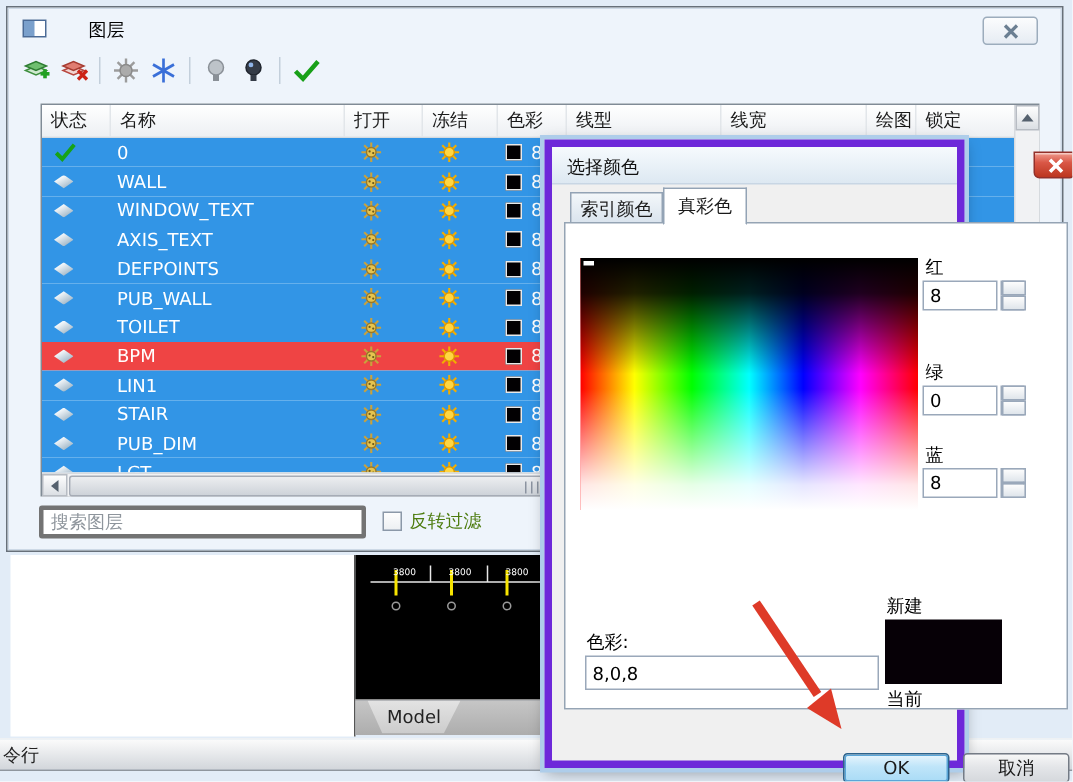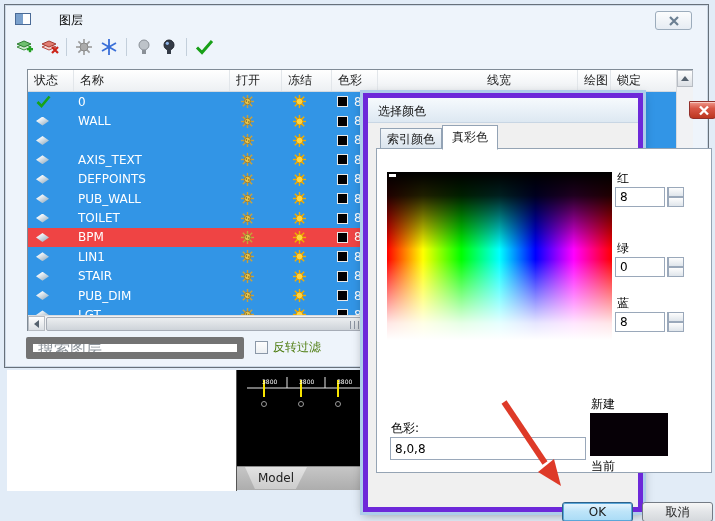--- a/index.html
+++ b/index.html
@@ -40,21 +40,21 @@
              clip-path:polygon(50% 0,100% 50%,50% 100%,0 50%); filter:drop-shadow(0 0 0.5px #5f7popup486); }
   .swatch { width:11px; height:11px; background:#020002; border:1px solid #e9e9e9; }
   .vscroll { position:absolute; left:648px; top:0; width:17px; height:244px; background:#f1f2f4; border-left:1px solid #d8dbdf; }
   .scroll-btn { position:absolute; background:linear-gradient(#fefefe,#dbdfe4); border:1px solid #b7bcc3; display:flex; align-items:center; justify-content:center; }
   .hscroll { position:absolute; left:0; top:245px; width:664px; height:16px; background:#f1f2f4; border-top:1px solid #d8dbdf; }
   .hthumb { position:absolute; left:18px; top:1px; width:622px; height:14px; background:linear-gradient(#eceef0,#ced3d9); border:1px solid #a6acb6; border-radius:2px; }
   .grip { position:absolute; top:3px; width:1px; height:8px; background:#8b93a0; box-shadow:0 0 0 0 #fff; }
   .tri-up    { width:0; height:0; border-left:4px solid transparent; border-right:4px solid transparent; border-bottom:5px solid #55616e; }
   .tri-left  { width:0; height:0; border-top:4px solid transparent; border-bottom:4px solid transparent; border-right:5px solid #55616e; }
 
-  .search-input { position:absolute; left:21px; top:332px; width:218px; height:22px; border:7px solid #737373; border-radius:2px; padding:0 5px; font-size:16px; color:#444; background:#fff; font-family:inherit; }
+  .search-input { position:absolute; left:21px; top:332px; width:218px; height:22px; border:3px solid #737373; border-radius:2px; padding:0 5px; font-size:12px; color:#444; background:#fff; font-family:inherit; }
   .search-input::placeholder { color:#8e959c; }
   .chk { position:absolute; left:250px; top:336px; width:13px; height:13px; background:linear-gradient(#fdfdfd,#edf0f3); border:1px solid #8b98a8; }
   .chk-label { position:absolute; left:268px; top:334px; color:#4d7c0f; }
 
   
   .color-dialog { left:363px; top:93px; width:280px; height:419px; background:#f0f0f0;
                   border:5px solid #6d28d9; box-shadow:0 0 0 3px #aecdea, 0 3px 10px rgba(0,0,0,.35); }
   .cd-titlebar { position:absolute; left:0; top:0; width:100%; height:25px; background:linear-gradient(#f6fafd,#dde8f2); border-bottom:1px solid #c8d6e4; }
   .cd-title { position:absolute; left:10px; top:5px; color:#111; }
   .cd-close { position:absolute; left:321px; top:3px; width:28px; height:18px; border:1px solid #93302a; border-radius:0 0 4px 4px;
@@ -113,20 +113,23 @@
     <span class="dim-num" style="left:62px; top:9px;">3800</span>
     <span class="dim-num" style="left:100px;top:9px;">3800</span>
   </div>
 
   <div class="abs model-bar">
     <div class="model-tab">
       <span>Model</span>
     </div>
   </div>
 
+  <div class="abs command-bar">
+    <span>令行</span>
+  </div>
 
   <div class="abs layer-window">
     <div class="lw-title-icon"></div>
     <span class="lw-title">图层</span>
     <div class="lw-close">
       <svg width="12" height="10" viewBox="0 0 12 10">
         <path d="M2 1 L10 9 M10 1 L2 9" stroke="#6b7f92" stroke-width="2.2"></path>
       </svg>
     </div>
 
@@ -190,20 +193,21 @@
       </div>
     </div>
 
     <div class="table">
       <div class="thead">
         <div class="th" style="left:0;   width:46px;">状态</div>
         <div class="th" style="left:46px; width:156px;">名称</div>
         <div class="th" style="left:202px;width:52px;">打开</div>
         <div class="th" style="left:254px;width:50px;">冻结</div>
         <div class="th" style="left:304px;width:46px;">色彩</div>
+        <div class="th" style="left:350px;width:103px;">线型</div>
         <div class="th" style="left:453px;width:97px;">线宽</div>
         <div class="th" style="left:550px;width:33px;">绘图</div>
         <div class="th" style="left:583px;width:65px; border-right:none;">锁定</div>
       </div>
 
       <div class="rows">
           <div class="row" style="background: rgb(50, 149, 230);">
             <div class="cell" style="left:8px;">
               <svg width="15" height="13" viewBox="0 0 15 13">
                 <path d="M1.5 7 L5.5 11 L13.5 1.5" fill="none" stroke="#17a317" stroke-width="2.6"></path>
@@ -270,20 +274,21 @@
             </div>
             <div class="cell" style="left:309px;">
               <span class="swatch"></span>
             </div>
             <div class="cell" style="left:326px; white-space:nowrap;">8,0,8</div>
           </div>
           <div class="row" style="background: rgb(50, 149, 230);">
             <div class="cell" style="left:8px;">
               <span class="diamond"></span>
             </div>
+            <div class="cell" style="left:50px;">WINDOW_TEXT</div>
             <div class="cell" style="left:212px;">
               <svg width="15" height="15" viewBox="0 0 16 16">
                 <g stroke="#c9a23c" stroke-width="1.5">
                   <line x1="8" y1="1" x2="8" y2="15"></line>
                   <line x1="1" y1="8" x2="15" y2="8"></line>
                   <line x1="3" y1="3" x2="13" y2="13"></line>
                   <line x1="13" y1="3" x2="3" y2="13"></line>
                 </g>
                 <circle cx="8" cy="8" r="3.4" fill="#e6c44e" stroke="#97782a"></circle>
                 <circle cx="6.8" cy="7.4" r="0.8" fill="#6b5a1e"></circle>

